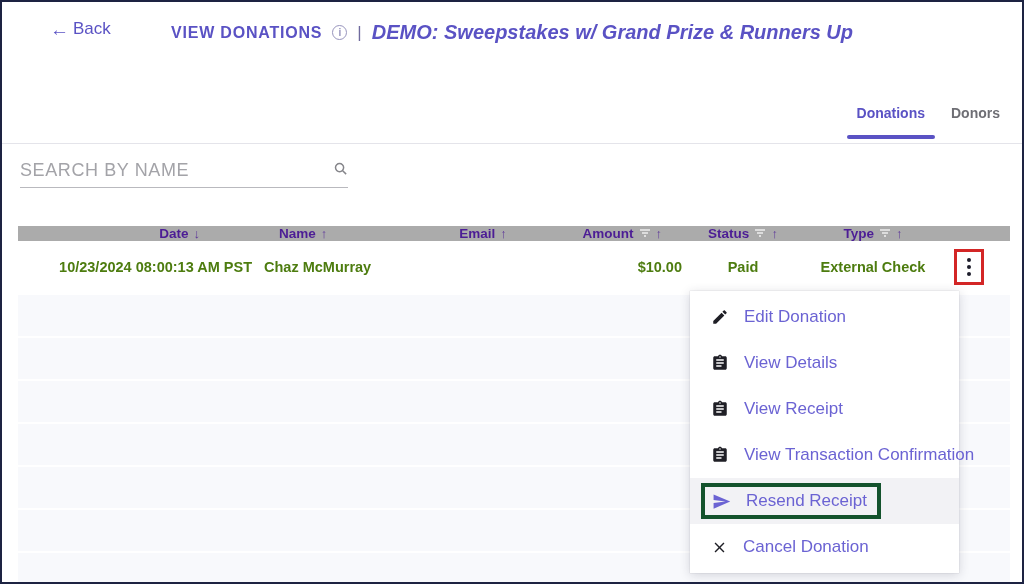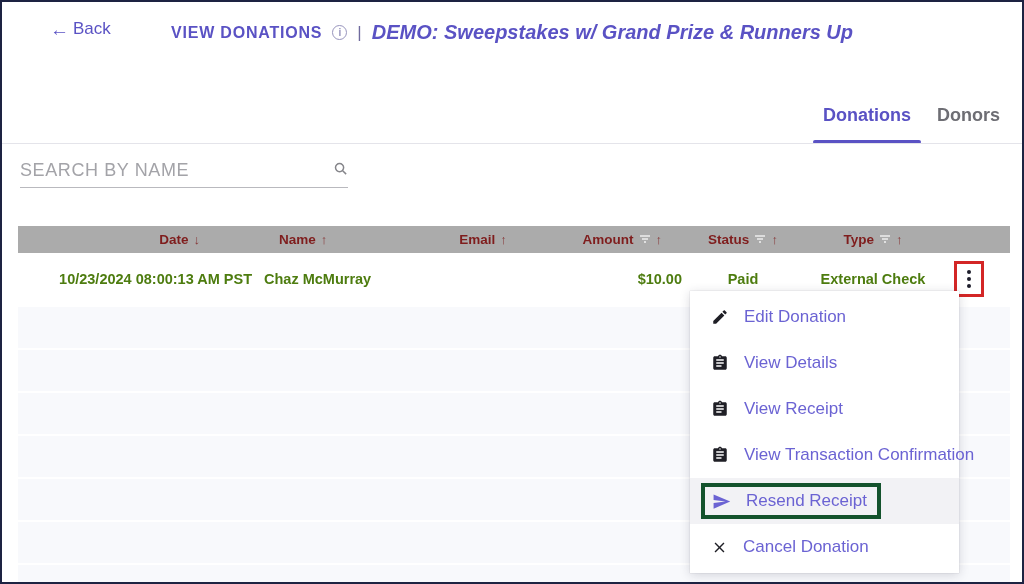--- a/index.html
+++ b/index.html
@@ -59,21 +59,21 @@
     font-style: italic;
   }
 
   
   .tabs {
     position: absolute;
     top: 103px; right: 22px;
     display: flex; gap: 26px;
   }
   .tab {
-    font-size: 18px;
+    font-size: 14px;
     font-weight: 600;
     color: #6e6e74;
     padding-bottom: 18px;
     position: relative;
     cursor: pointer;
   }
   .tab.active { color: #5a52c4; }
   .tab.active::after {
     content: "";
     position: absolute;
@@ -113,24 +113,24 @@
   
   .donations-table {
     position: absolute;
     top: 224px; left: 16px;
     width: 992px;
     border-collapse: collapse;
     table-layout: fixed;
   }
   .donations-table thead th {
     background: #ababab;
-    color: #7f1d1d;
+    color: #4c1d95;
     font-size: 13.5px;
     font-weight: 700;
-    height: 27px;
+    height: 15px;
     padding: 0 6px;
     white-space: nowrap;
     vertical-align: middle;
   }
   th .th-inner { display: inline-flex; align-items: center; gap: 5px; }
   .sort-glyph { font-size: 13px; font-weight: 400; opacity: 0.85; }
   .filter-icon { display: inline-block; opacity: 0.85; }
   .th-date { text-align: right; padding-right: 58px !important; }
   .th-name { text-align: left; padding-left: 21px !important; }
   .th-email { text-align: center; }

